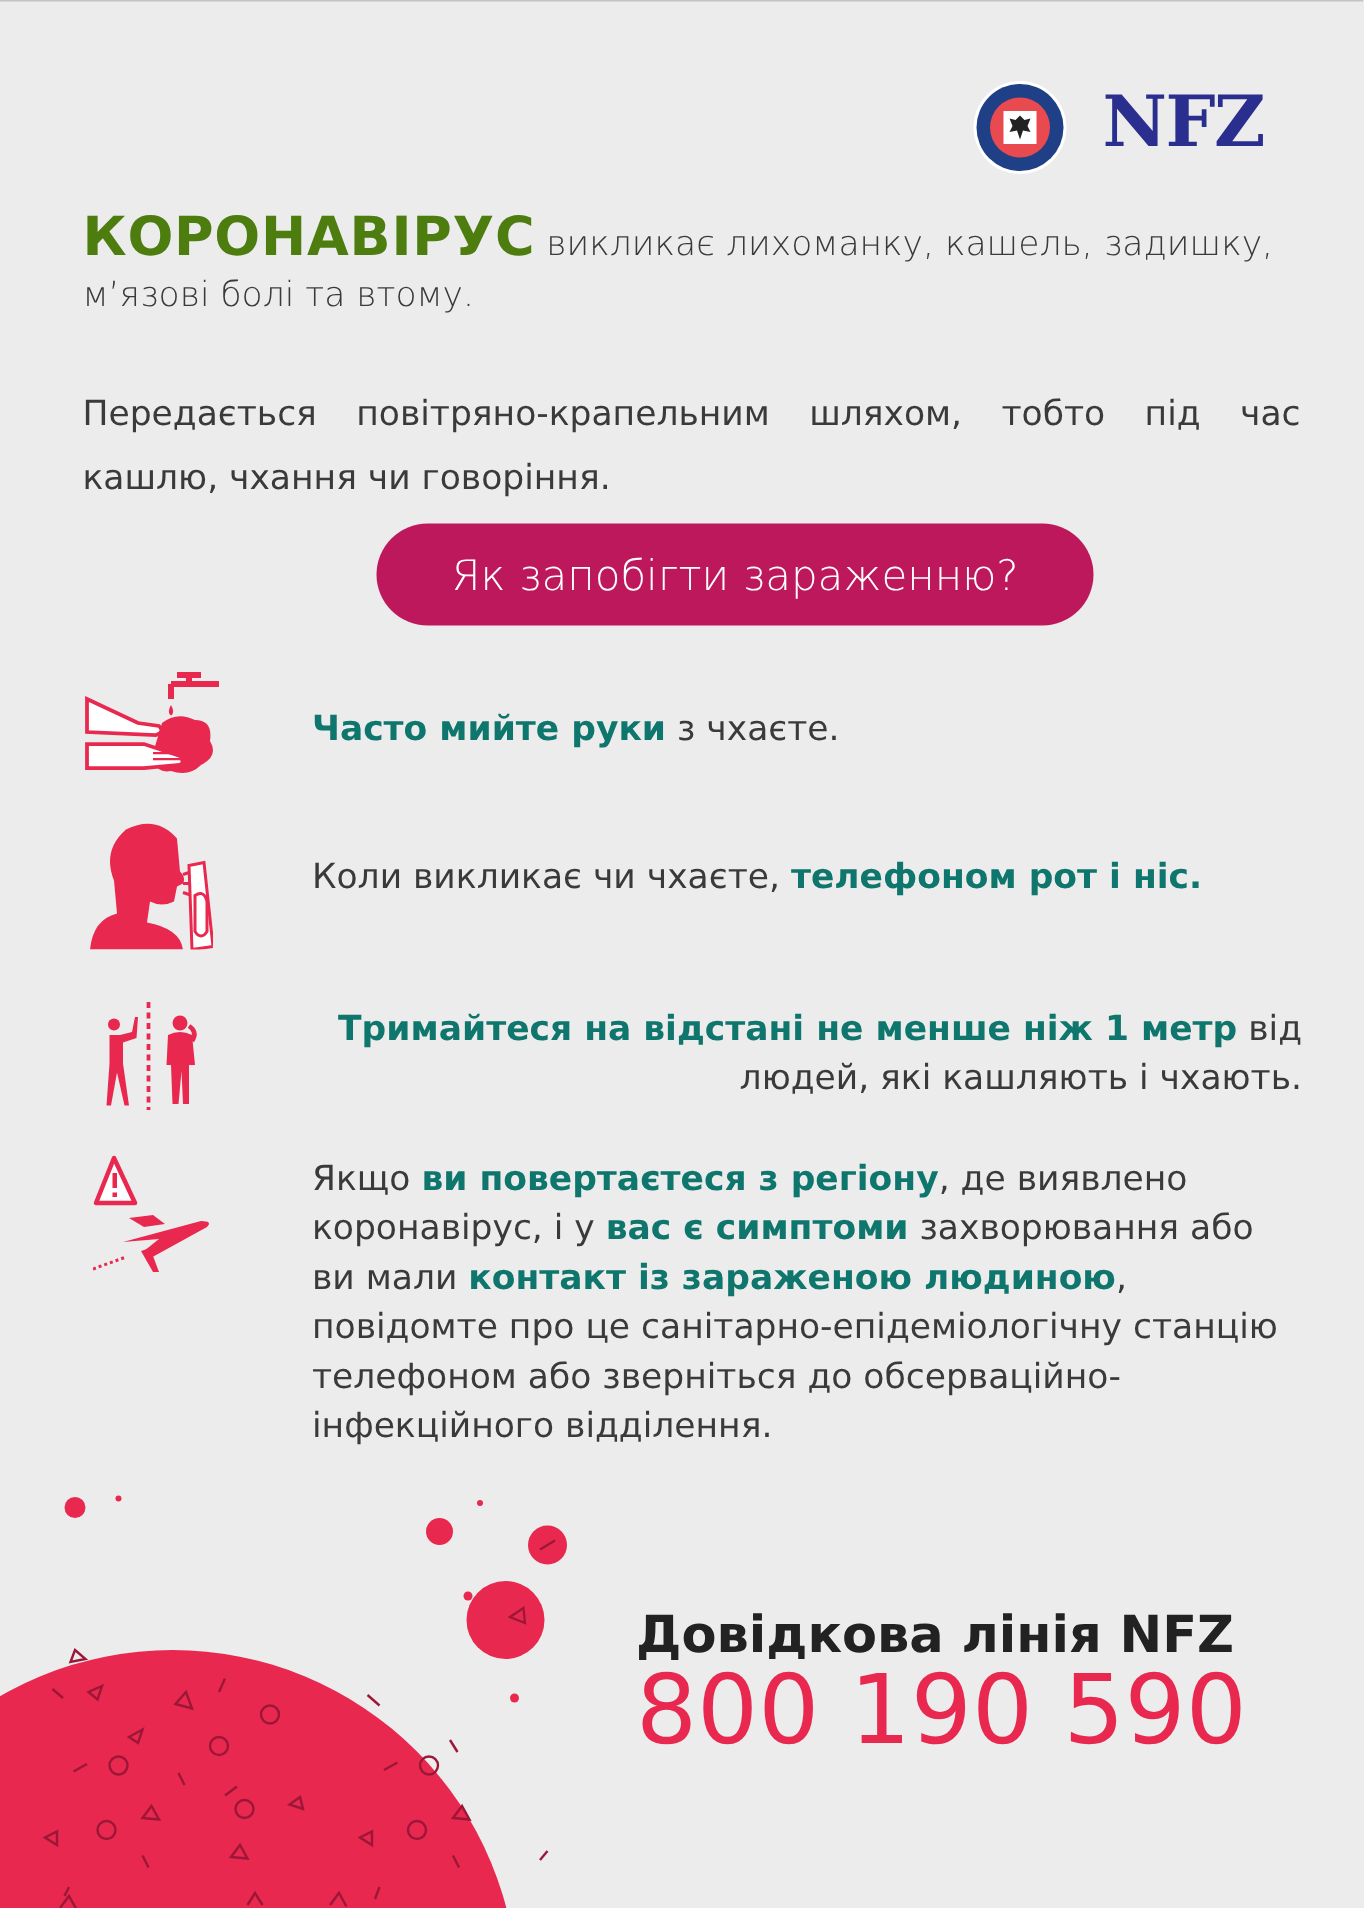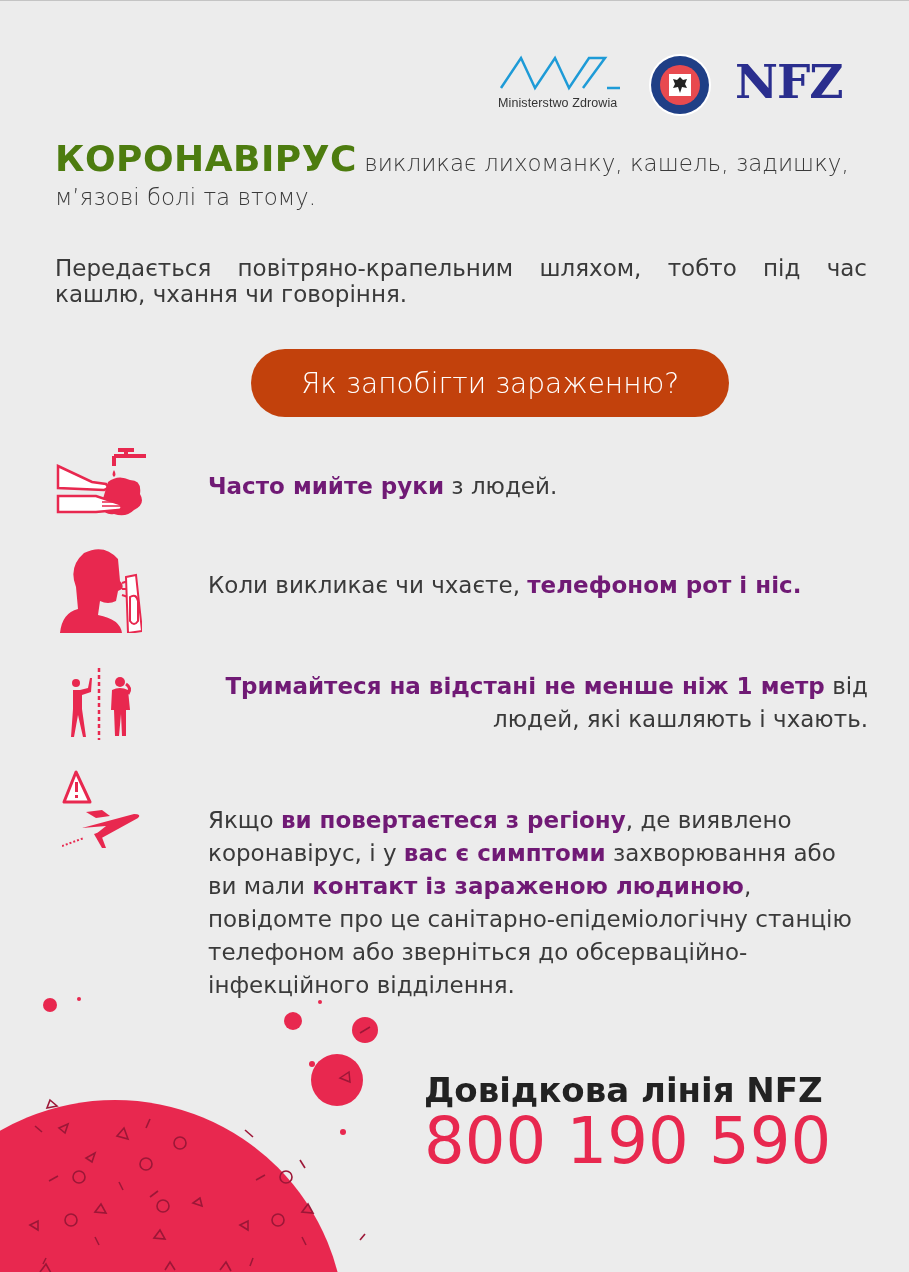--- a/index.html
+++ b/index.html
@@ -13,46 +13,39 @@
     .top-border { position: absolute; left: 0; top: 0; width: 909px; height: 1px; background: #c4c4c4; }
     .logos { position: absolute; top: 50px; left: 495px; width: 360px; height: 70px; }
     .mz-logo { position: absolute; left: 0; top: 0; width: 130px; height: 70px; }
     .mz-logo svg { position: absolute; left: 4px; top: 2px; }
     .mz-caption { position: absolute; left: 3px; top: 46px; font-family: "Liberation Sans", sans-serif; font-size: 12.5px; color: #333; letter-spacing: 0.1px; white-space: nowrap; }
     .pis-logo { position: absolute; left: 153px; top: 3px; width: 64px; height: 64px; }
     .nfz-logo { position: absolute; left: 240px; top: 0; font-family: "DejaVu Serif", "Liberation Serif", serif; font-weight: bold; font-size: 47px; color: #2a2e8e; letter-spacing: -1px; line-height: 64px; text-align: right; }
 
     .intro { position: absolute; left: 55px; top: 142px; width: 812px; font-size: 23px; line-height: 34px; color: #3a3a3a; font-weight: 300; }
     .intro .hl { color: #4d7c0f; font-weight: bold; font-size: 36px; letter-spacing: 0.5px; }
-    .para2 { position: absolute; left: 55px; top: 255px; width: 812px; font-size: 23px; line-height: 26px; color: #3a3a3a; text-align: justify; text-align-last: left; }
+    .para2 { position: absolute; left: 55px; top: 255px; width: 812px; font-size: 23px; line-height: 43px; color: #3a3a3a; text-align: justify; text-align-last: left; }
 
-    .cta { position: absolute; left: 251px; top: 349px; width: 478px; height: 68px; border-radius: 34px; background: #c2410c; color: #fff; font-size: 28px; display: flex; align-items: center; justify-content: center; font-weight: 300; }
+    .cta { position: absolute; left: 251px; top: 349px; width: 478px; height: 68px; border-radius: 34px; background: #be185d; color: #fff; font-size: 28px; display: flex; align-items: center; justify-content: center; font-weight: 300; }
 
     .tip { position: absolute; left: 0; width: 909px; }
     .tip .icon { position: absolute; left: 56px; }
     .tip .text { position: absolute; left: 208px; width: 660px; font-size: 23px; line-height: 33px; color: #3a3a3a; }
-    .tip .text b { color: #701a75; font-weight: bold; }
+    .tip .text b { color: #0f766e; font-weight: bold; }
 
     .footer-art { position: absolute; left: 0; top: 985px; width: 400px; height: 287px; }
     .helpline { position: absolute; left: 424px; top: 1070px; font-size: 34px; font-weight: bold; color: #222; white-space: nowrap; }
     .phone { position: absolute; left: 424px; top: 1104px; font-size: 64px; color: #e8284f; white-space: nowrap; letter-spacing: 0; }
   </style>
 </head>
 <body>
 
 <div class="top-border"></div>
 
 <div class="logos">
-  <div class="mz-logo">
-    <svg width="124" height="40" viewBox="0 0 124 40">
-      <polyline points="2,36 22,6 36,36 56,6 70,36 90,6 106,6 84,36" fill="none" stroke="#1e9bd7" stroke-width="2.5" stroke-linejoin="miter"></polyline>
-      <line x1="108" y1="36" x2="121" y2="36" stroke="#1e9bd7" stroke-width="2.5"></line>
-    </svg>
-    <span class="mz-caption">Ministerstwo Zdrowia</span>
-  </div>
   <div class="pis-logo">
     <svg width="64" height="64" viewBox="0 0 64 64">
       <circle cx="32" cy="32" r="31" fill="#ffffff"></circle>
       <circle cx="32" cy="32" r="29" fill="#1f3f86"></circle>
       <circle cx="32" cy="32" r="20" fill="#e84a4f"></circle>
       <rect x="21" y="21" width="22" height="22" fill="#ffffff"></rect>
       <path d="M32 24 L35 27 L39 26 L37 31 L39 35 L34 34 L32 40 L30 34 L25 35 L27 31 L25 26 L29 27 Z" fill="#222"></path>
     </svg>
   </div>
   <div class="nfz-logo">NFZ</div>
@@ -71,21 +64,21 @@
     <svg width="90" height="76" viewBox="0 0 90 76">
       <path d="M62 6 h16 M70 6 v6 M58 12 h32 M58 12 v10" fill="none" stroke="#e8284f" stroke-width="4"></path>
       <path d="M58 26 q-3 5 0 7 q3 -2 0 -7z" fill="#e8284f"></path>
       <path d="M52 38 q10 -8 22 -2 q12 0 10 14 q6 10 -6 16 q-8 8 -20 4 q-12 2 -12 -12z" fill="#e8284f"></path>
       <path d="M2 22 L36 38 L50 40 Q54 44 48 46 L2 44 Z" fill="#fff" stroke="#e8284f" stroke-width="2.5"></path>
       <path d="M2 52 L40 52 L64 60 Q68 66 62 66 L40 68 L2 68 Z" fill="#fff" stroke="#e8284f" stroke-width="2.5"></path>
       <path d="M46 58 h18 M46 62 h18" stroke="#e8284f" stroke-width="1.5"></path>
     </svg>
   </div>
   <div class="text" style="top:30px;">
-    <b>Часто мийте руки</b><span> з людей.</span>
+    <b>Часто мийте руки</b><span> з чхаєте.</span>
   </div>
 </div>
 
 <div class="tip" style="top:545px;">
   <div class="icon" style="top:2px;">
     <svg width="86" height="86" viewBox="0 0 86 86">
       <path d="M20 40 q-8 -20 8 -34 q20 -10 34 6 l2 22 q4 4 2 8 l-4 2 l-2 10 q-8 4 -16 0 l-2 14 q22 4 24 18 l-62 0 q2 -20 18 -24 z" fill="#e8284f"></path>
       <path d="M30 42 l0 -14 q6 -10 24 -10 l6 24 q-4 4 -10 2 z" fill="#fff" opacity="0"></path>
       <path d="M66 36 l6 -2 M66 42 l7 0 M66 48 l6 2" stroke="#e8284f" stroke-width="2"></path>
       <path d="M70 30 L80 28 L86 84 L72 86 Z" fill="#fff" stroke="#e8284f" stroke-width="2"></path>
@@ -118,21 +111,21 @@
     <svg width="80" height="80" viewBox="0 0 80 80">
       <path d="M14 2 L2 32 L28 32 Z" fill="#fff" stroke="#e8284f" stroke-width="3" stroke-linejoin="round"></path>
       <rect x="13" y="12" width="3" height="10" fill="#e8284f"></rect>
       <rect x="13" y="25" width="3" height="3" fill="#e8284f"></rect>
       <path d="M24 42 l10 6 l14 -2 l-8 -6 z" fill="#e8284f"></path>
       <path d="M20 58 l52 -14 q8 0 4 4 l-40 22 l-2 -6 l10 -8 z" fill="#e8284f"></path>
       <path d="M38 62 l6 16 l-4 0 l-8 -14 z" fill="#e8284f"></path>
       <line x1="0" y1="76" x2="22" y2="68" stroke="#e8284f" stroke-width="2" stroke-dasharray="2,2"></line>
     </svg>
   </div>
-  <div class="text" style="top:0;margin-top:34px;">
+  <div class="text" style="top:0;">
     <span>Якщо </span><b>ви повертаєтеся з регіону</b><span>, де виявлено коронавірус, і у </span><b>вас є симптоми</b><span> захворювання або ви мали </span><b>контакт із зараженою людиною</b><span>, повідомте про це санітарно-епідеміологічну станцію телефоном або зверніться до обсерваційно-інфекційного відділення.</span>
   </div>
 </div>
 
 <div class="footer-art">
   <svg width="400" height="287" viewBox="0 985 400 287">
     <circle cx="50" cy="1005" r="7" fill="#e8284f"></circle>
     <circle cx="79" cy="999" r="2" fill="#e8284f"></circle>
     <circle cx="320" cy="1002" r="2" fill="#e8284f"></circle>
     <circle cx="293" cy="1021" r="9" fill="#e8284f"></circle>

